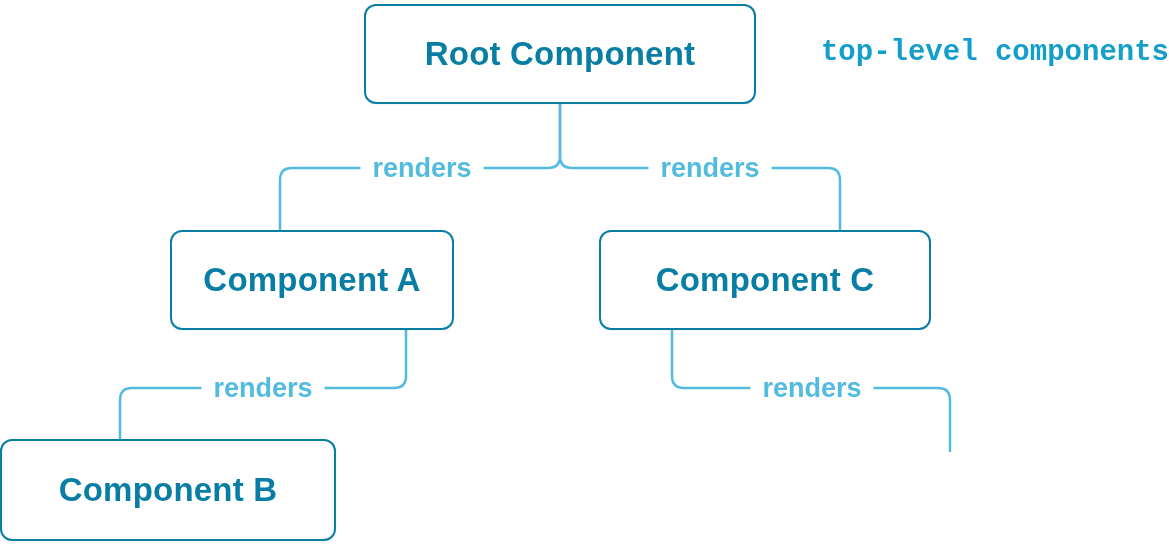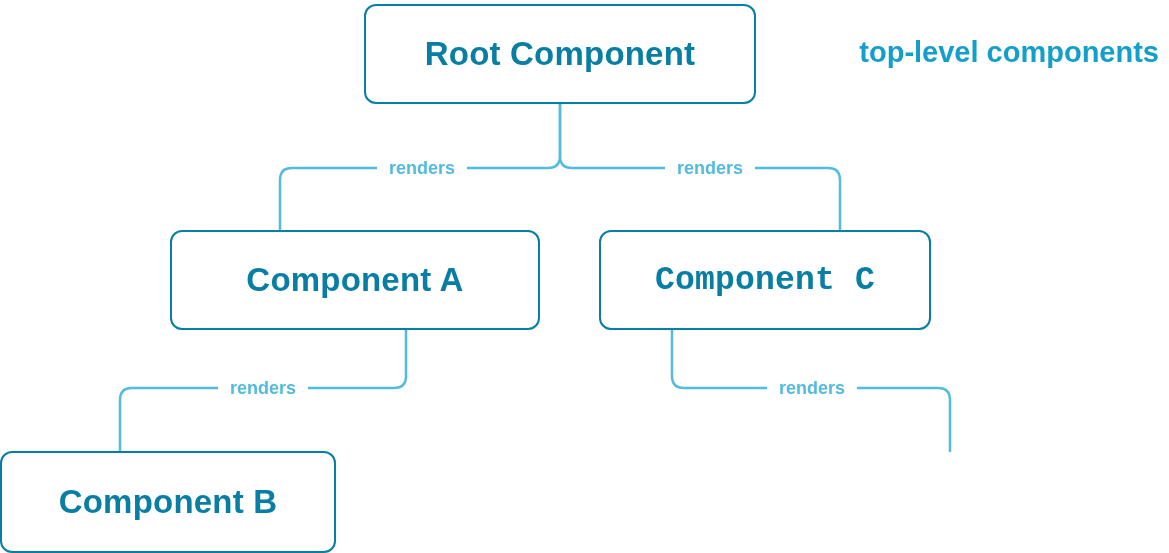--- a/index.html
+++ b/index.html
@@ -37,46 +37,46 @@
     display: flex;
     align-items: center;
     justify-content: center;
     color: #087EA4;
     font-size: 33px;
     font-weight: 600;
     letter-spacing: 0.2px;
     box-shadow: 0 1px 2px rgba(0,0,0,0.04);
   }
   .node-root { left: 364px; top: 4px;   width: 392px; height: 100px; }
-  .node-a    { left: 170px; top: 230px; width: 370px; height: 100px; }
-  .node-c    { left: 599px; top: 230px; width: 332px; height: 100px; font-family: Liberation Mono, monospace; }
-  .node-b    { left: 0px;   top: 451px; width: 336px; height: 102px; }
+  .node-a    { left: 170px; top: 230px; width: 284px; height: 100px; }
+  .node-c    { left: 599px; top: 230px; width: 332px; height: 100px; }
+  .node-b    { left: 0px;   top: 439px; width: 336px; height: 102px; }
   .node-d    { left: 729px; top: 451px; width: 332px; height: 100px; }
   .edge-label {
     position: absolute;
     transform: translate(-50%, -50%);
     background: #ffffff;
     padding: 0 12px;
     color: #53BBDE;
-    font-size: 18px;
+    font-size: 27px;
     font-weight: 600;
     white-space: nowrap;
   }
   .edge-label-0 { left: 422px; top: 168px; }
   .edge-label-1 { left: 710px; top: 168px; }
   .edge-label-2 { left: 263px; top: 388px; }
   .edge-label-3 { left: 812px; top: 388px; }
   .annotation {
     position: absolute;
     color: #149ECA;
     font-size: 29px;
     font-weight: 700;
     white-space: nowrap;
   }
-  .annotation-top { right: 10px; top: 36px; }
+  .annotation-top { right: 0; top: 36px; font-family: Liberation Mono, monospace; }
   .annotation-bottom { left: 412px; top: 484px; }
 </style>
 </head>
 <body>
 
 <div class="canvas">
 
   <svg class="edges-svg" viewBox="0 0 1169 553" xmlns="http://www.w3.org/2000/svg">
     <path d="M560,104 L560,156 Q560,168 548,168 L292,168 Q280,168 280,180 L280,230"></path>
     <path d="M560,104 L560,156 Q560,168 572,168 L828,168 Q840,168 840,180 L840,230"></path>

